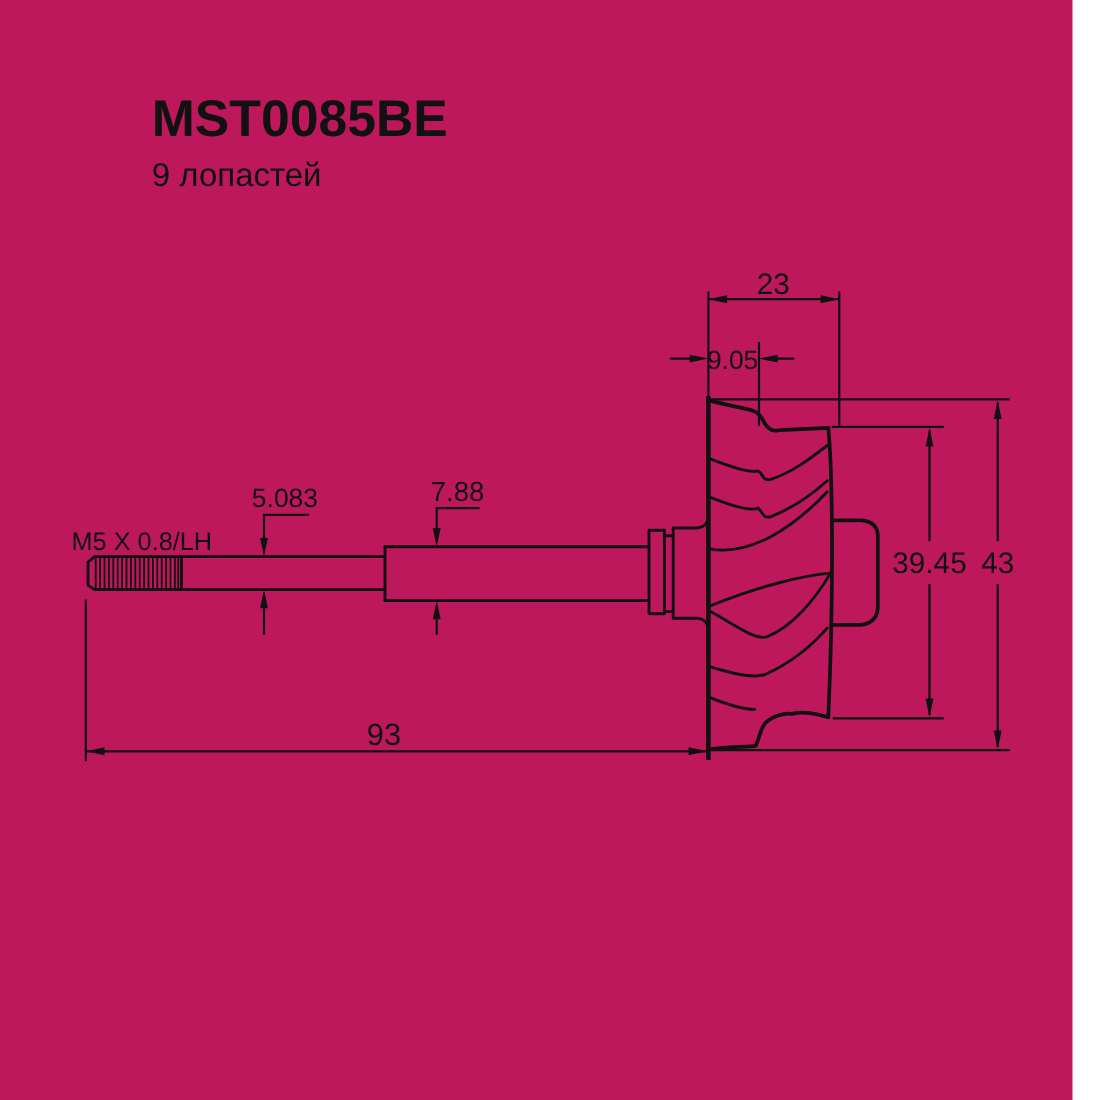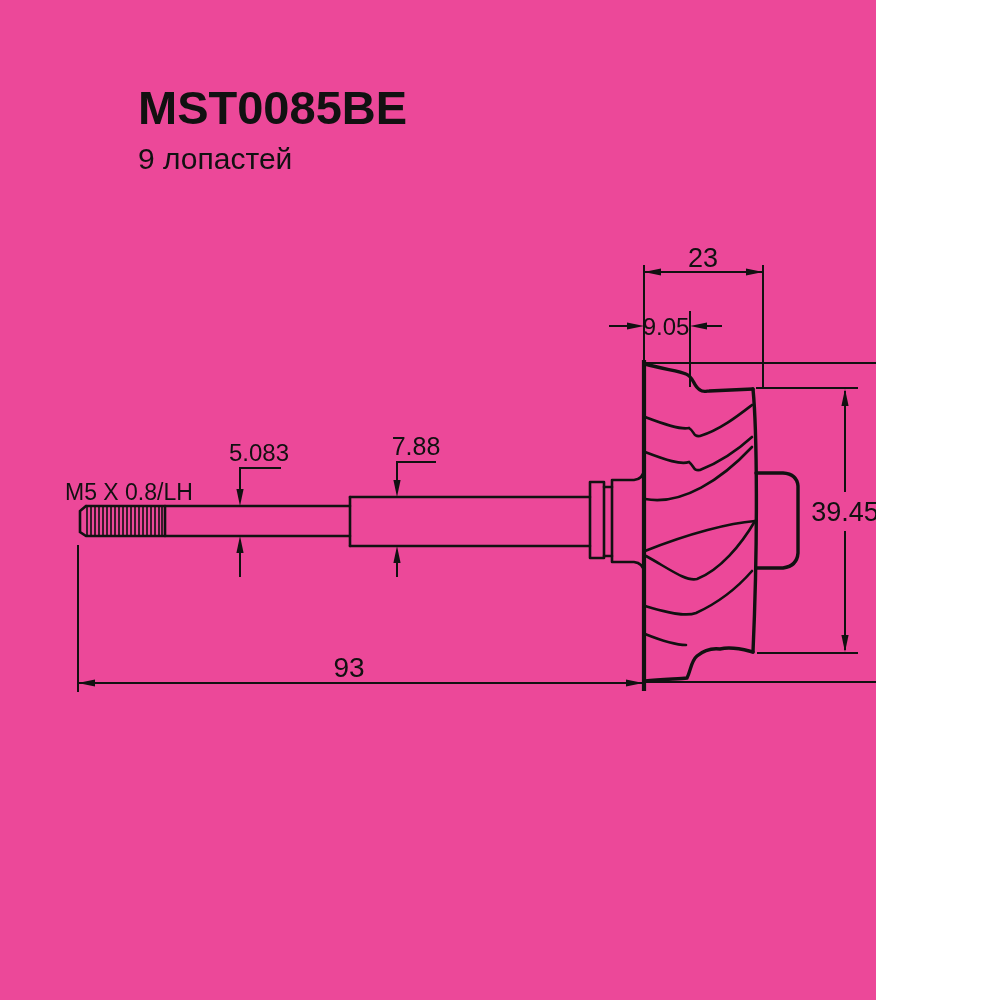--- a/index.html
+++ b/index.html
@@ -3,23 +3,23 @@
 <meta charset="utf-8">
 <style>
   html, body {
     margin: 0;
     padding: 0;
     background: #ffffff;
     font-family: "Liberation Sans", sans-serif;
   }
   .page {
     position: relative;
-    width: 876px;
+    width: 975px;
     height: 1000px;
-    background: #ec4899;
+    background: #be185d;
     overflow: hidden;
   }
   svg { display: block; }
   .part-line   { stroke: #111111; stroke-width: 2.6; fill: none; stroke-linecap: round; }
   .part-thick  { stroke: #111111; stroke-width: 3.4; fill: none; stroke-linecap: round; }
   .backface    { stroke: #111111; stroke-width: 4.2; fill: none; stroke-linecap: butt; }
   .blade-line  { stroke: #111111; stroke-width: 2.6; fill: none; stroke-linecap: round; }
   .hatch       { stroke: #111111; stroke-width: 1.6; fill: none; }
   .dim-line    { stroke: #111111; stroke-width: 2; fill: none; stroke-linecap: butt; }
   .arrow       { fill: #111111; stroke: none; }

